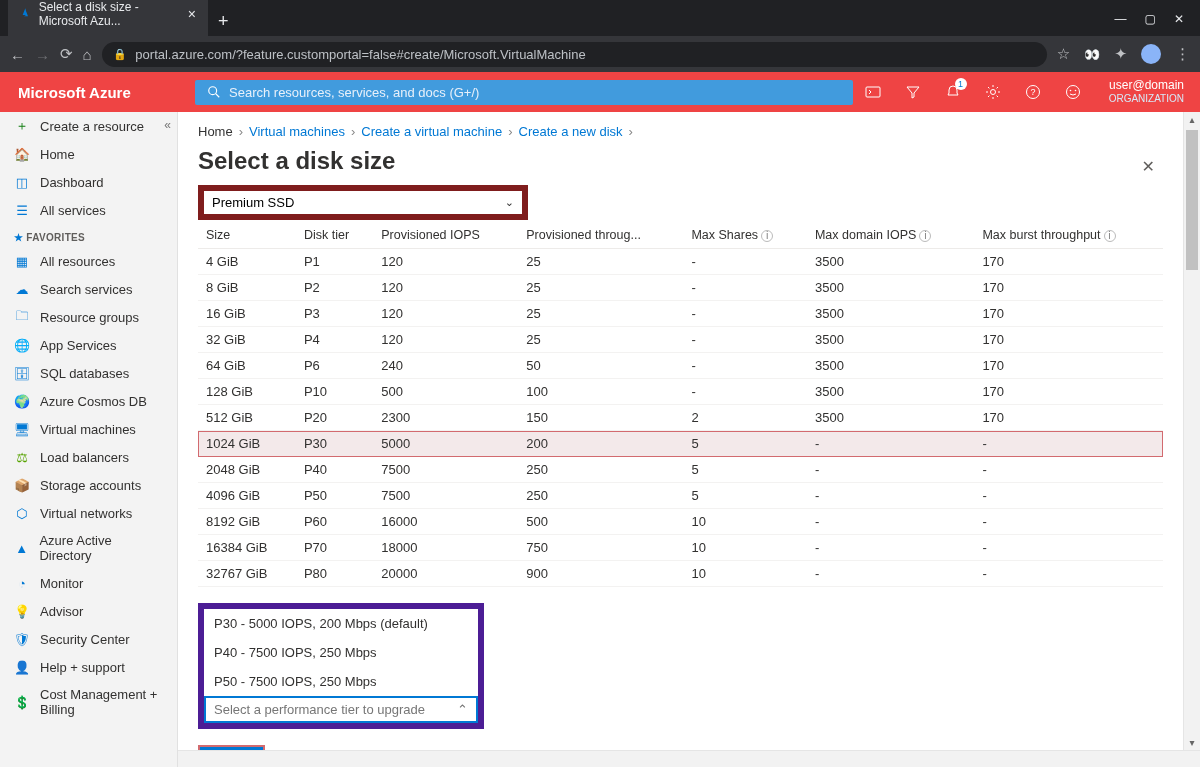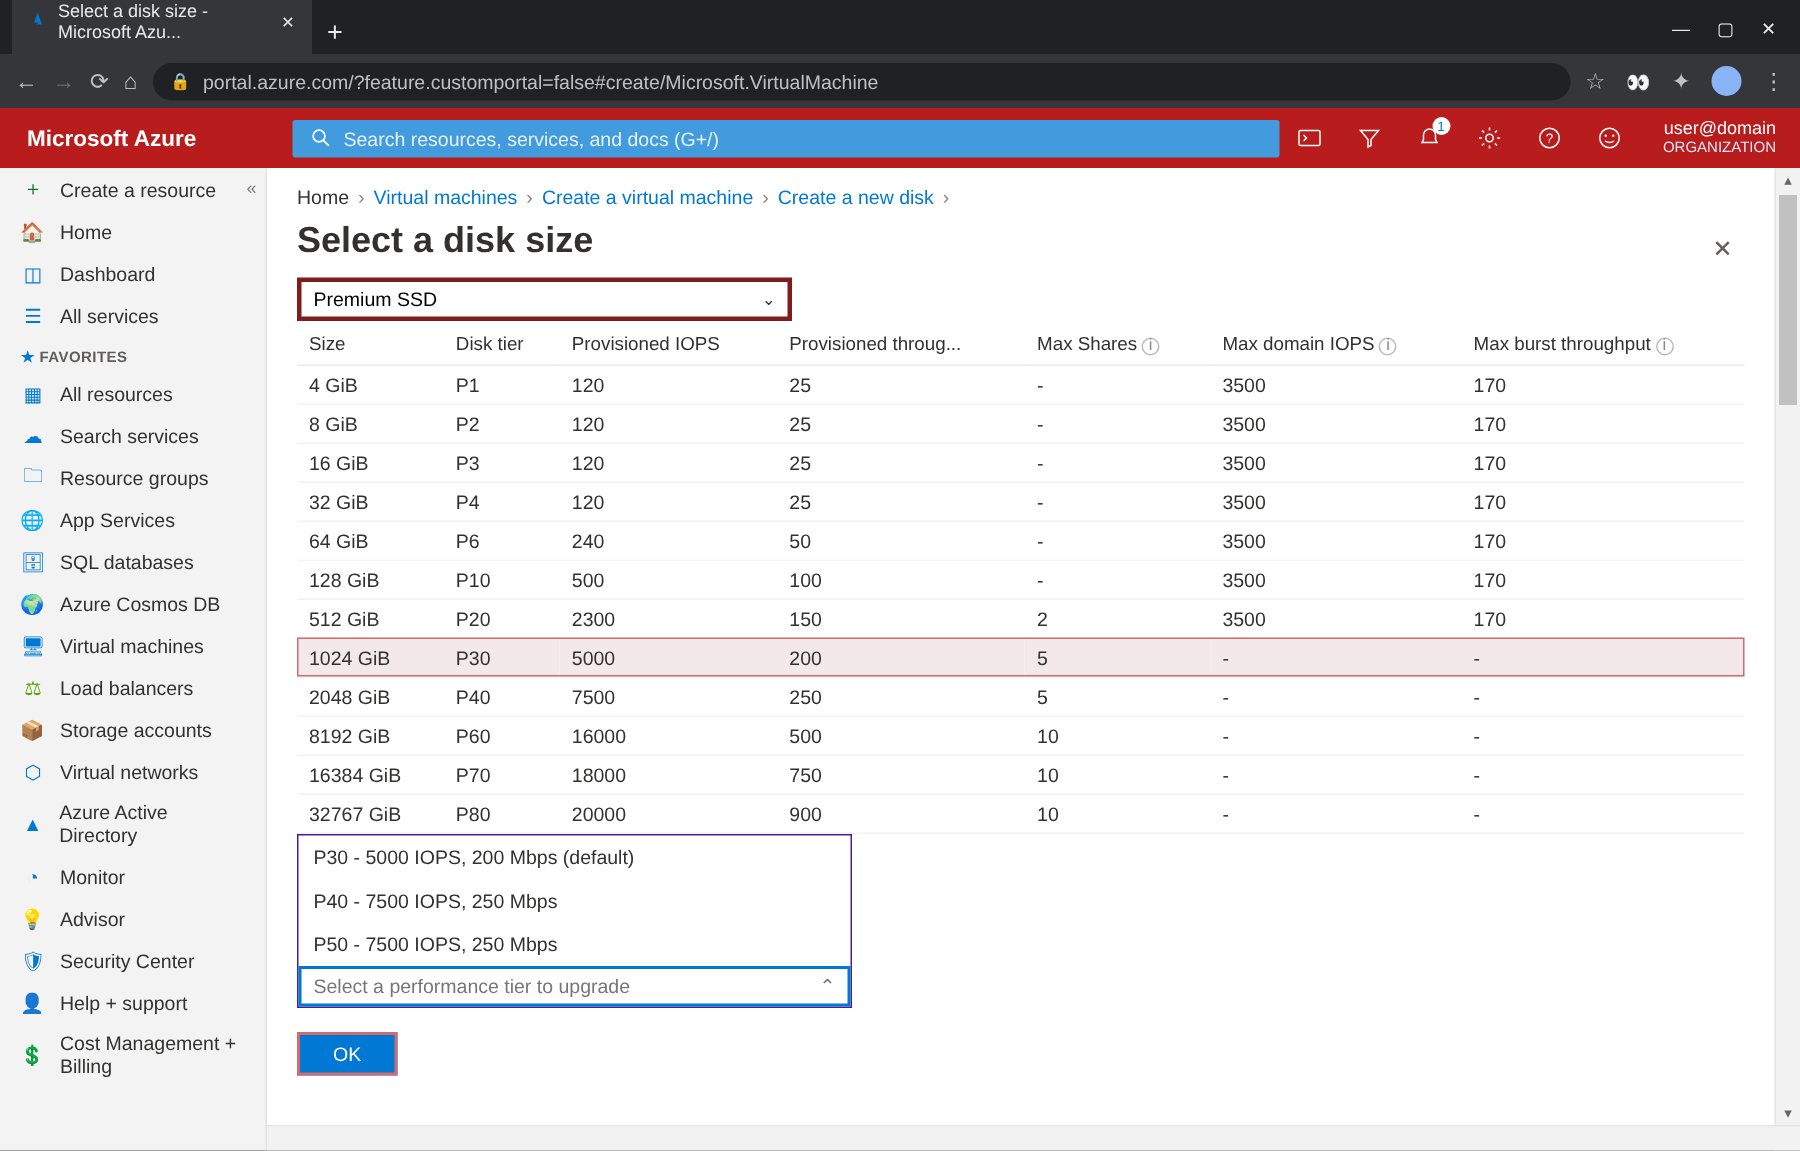--- a/index.html
+++ b/index.html
@@ -15,21 +15,21 @@
 .win-controls span { cursor: pointer; }
 
 .addr-bar { background: #35363a; height: 36px; display: flex; align-items: center; padding: 0 10px; gap: 10px; color: #e8eaed; }
 .addr-icon { font-size: 15px; cursor: pointer; color:#bfc1c4; }
 .url-box { flex: 1; background: #202124; border-radius: 14px; padding: 5px 12px; font-size: 13px; color: #bdc1c6; display:flex; align-items:center; gap:8px;}
 .url-box .lock { font-size: 11px; }
 .addr-right { display: flex; gap: 14px; align-items: center; }
 .profile-circ { width: 20px; height: 20px; border-radius: 50%; background: #8ab4f8; }
 
 
-.azure-bar { background: #b91c1c; height: 40px; display: flex; align-items: center; color: #fff; font-size: 13px; }
+.azure-bar { background: #ef4444; height: 40px; display: flex; align-items: center; color: #fff; font-size: 13px; }
 .azure-logo { font-weight: 600; font-size: 15px; padding: 0 18px; width:195px; }
 .azure-search { flex: 1; max-width: 670px; background: #419bdd; border-radius: 2px; display: flex; align-items: center; padding: 5px 12px; color: #fff; font-size: 13px; }
 .azure-search input { background: transparent; border: none; outline: none; color: #fff; font-size: 13px; flex:1; }
 .azure-search input::placeholder { color: #e8f0fa; }
 .azure-icons { margin-left: auto; display: flex; align-items: center; gap: 0; }
 .azure-icons .ai { width: 40px; height: 40px; display:flex; align-items:center; justify-content:center; cursor:pointer; position:relative;}
 .azure-icons .badge { position:absolute; top:6px; right:6px; background:#fff; color:#0078d4; font-size:9px; border-radius:50%; width:12px; height:12px; display:flex; align-items:center; justify-content:center; }
 .azure-user { padding: 0 16px; text-align: right; line-height: 1.25; cursor:pointer;}
 .azure-user .u { font-size: 12px; }
 .azure-user .o { font-size: 10px; color: #d6e9f8; text-transform: uppercase; }
@@ -51,31 +51,31 @@
 
 .breadcrumb { font-size: 13px; color: #0078d4; display: flex; gap: 6px; align-items: center; padding: 4px 0 8px;}
 .breadcrumb .seg { cursor: pointer; }
 .breadcrumb .home { color: #333; }
 .breadcrumb .sep { color: #888; }
 
 .page-head { display:flex; align-items:center; }
 .page-title { font-size: 24px; font-weight: 600; color: #323130; margin-bottom: 10px; flex:1;}
 .close-x { font-size:16px; color:#605e5c; cursor:pointer; padding:4px 8px; }
 
-.disk-type-dd { width: 330px; border: 3px solid #7f1d1d; background:#fff; font-size:13px; padding:4px 8px; display:flex; justify-content:space-between; align-items:center; cursor:pointer; margin-bottom:2px;}
+.disk-type-dd { width: 330px; border: 6px solid #7f1d1d; background:#fff; font-size:13px; padding:4px 8px; display:flex; justify-content:space-between; align-items:center; cursor:pointer; margin-bottom:2px;}
 .disk-type-dd .chev { font-size:11px; color:#333;}
 
 table.disks { width: 100%; border-collapse: collapse; font-size: 13px; }
 table.disks th { text-align: left; font-weight: 400; color: #323130; padding: 6px 8px; border-bottom: 1px solid #edebe9; font-size:12.5px;}
 table.disks td { padding: 5px 8px; border-bottom: 1px solid #f3f2f1; color:#323130;}
 table.disks tbody tr { cursor: pointer; }
 table.disks tbody tr.selected { background: #f3e9ea; outline: 1px solid #d26a6f; outline-offset:-1px;}
 .info-ic { font-size:11px; color:#888; margin-left:3px; border:1px solid #bbb; border-radius:50%; width:12px; height:12px; display:inline-flex; align-items:center; justify-content:center; line-height:1;}
 
-.perf-box { border: 1px solid #4c1d95; width: 370px; }
+.perf-box { margin-top: 16px; border: 6px solid #4c1d95; width: 286px; }
 .perf-opt { padding: 7px 10px; font-size: 13px; color:#323130; cursor:pointer;}
 .perf-select { border: 2px solid #0078d4; padding: 4px 8px; color:#767676; display:flex; justify-content:space-between; align-items:center; font-size:13px; cursor:pointer;}
 
 .ok-btn { margin-top: 16px; background: #0078d4; color: #fff; border: 2px solid #d26a6f; outline-offset:-1px; padding: 5px 22px; font-size: 13px; cursor: pointer; }
 
 svg { display:block; }
 </style>
 </head>
 <body>
 
@@ -372,20 +372,29 @@
             <tr>
               <td>2048 GiB</td>
               <td>P40</td>
               <td>7500</td>
               <td>250</td>
               <td>5</td>
               <td>-</td>
               <td>-</td>
             </tr>
             <tr>
+              <td>4096 GiB</td>
+              <td>P50</td>
+              <td>7500</td>
+              <td>250</td>
+              <td>5</td>
+              <td>-</td>
+              <td>-</td>
+            </tr>
+            <tr>
               <td>8192 GiB</td>
               <td>P60</td>
               <td>16000</td>
               <td>500</td>
               <td>10</td>
               <td>-</td>
               <td>-</td>
             </tr>
             <tr>
               <td>16384 GiB</td>

